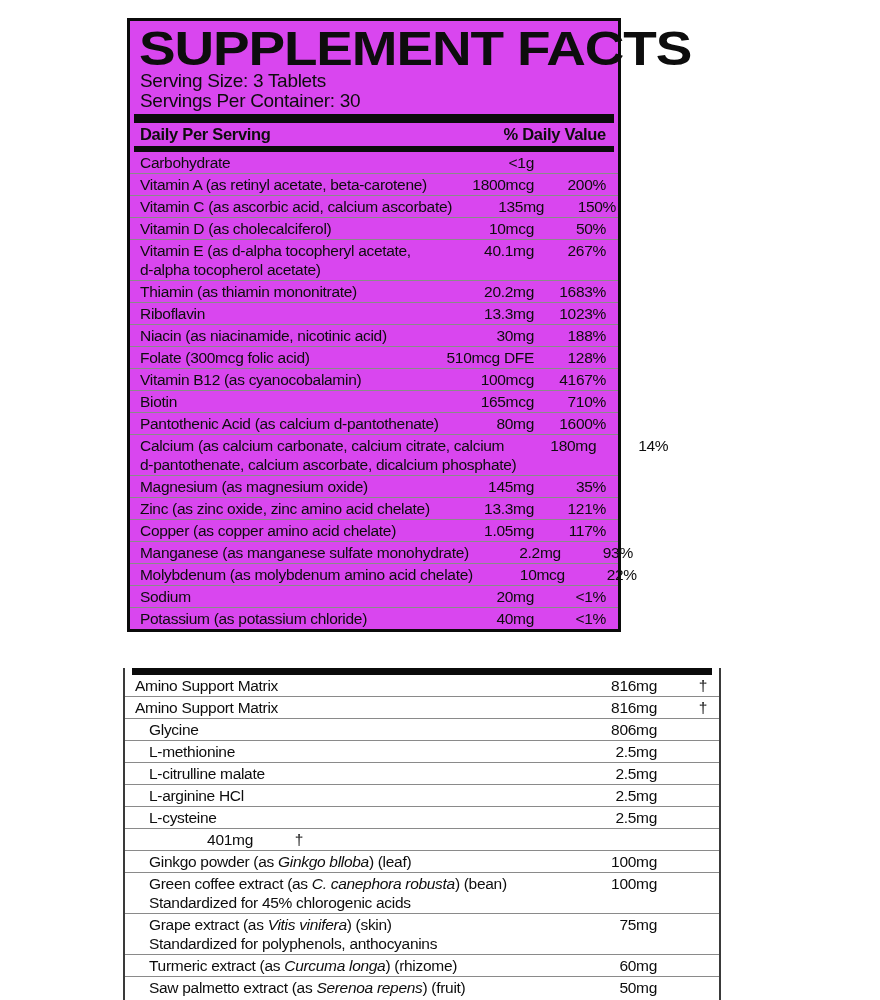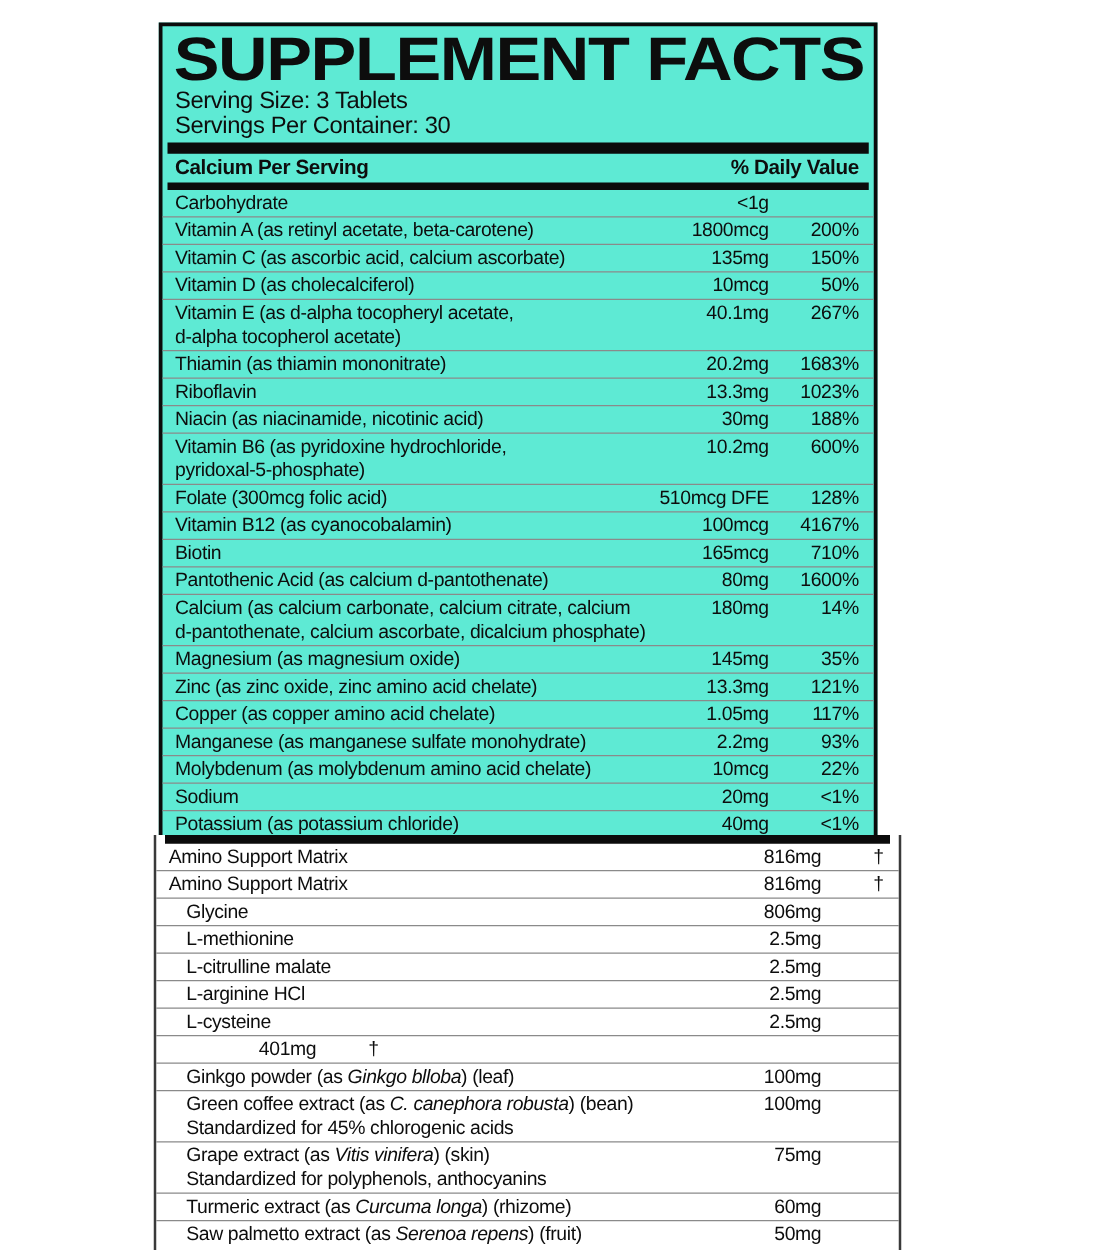--- a/index.html
+++ b/index.html
@@ -2,22 +2,22 @@
 <html><head>
 <meta charset="utf-8">
 <style>
   html,body{margin:0;padding:0;}
   body{
     width:880px;height:1000px;background:#ffffff;position:relative;overflow:hidden;
     font-family:"Liberation Sans",sans-serif;color:#0d0d0d;
     font-size:15.5px;letter-spacing:-0.3px;line-height:19px;
   }
   .panel1{
-    position:absolute;left:127px;top:18px;width:575px;
-    border:3px solid #0b0b0b;box-sizing:border-box;background:#5eead4;
+    position:absolute;left:127px;top:18px;width:494px;
+    border:3px solid #0b0b0b;box-sizing:border-box;background:#d946ef;
   }
   .panel2{
     position:absolute;left:123px;top:668px;width:598px;
     border-left:2px solid #3a3a3a;border-right:2px solid #3a3a3a;
     box-sizing:border-box;background:#fff;
   }
   .title{
     font-size:49px;font-weight:700;line-height:44px;letter-spacing:-1px;
     padding:5px 0 1px 8px;white-space:nowrap;
     transform:scaleX(1.12);transform-origin:left center;
@@ -45,21 +45,21 @@
 </style>
 </head>
 <body>
 
 <div class="panel1">
   <div class="title">SUPPLEMENT FACTS</div>
   <div class="serv">Serving Size: 3 Tablets</div>
   <div class="serv">Servings Per Container: 30</div>
   <div class="bar bar-thick"></div>
   <div class="hdr">
-    <span class="hl">Calcium Per Serving</span>
+    <span class="hl">Daily Per Serving</span>
     <span class="hr">% Daily Value</span>
   </div>
   <div class="bar bar-mid"></div>
 
   <div class="rows">
     <div class="r">
         <div class="rl">
           <span class="n">Carbohydrate</span>
           <span class="a">&lt;1g</span>
           <span class="d"></span>
@@ -108,28 +108,20 @@
           <span class="d">1023%</span>
         </div>
       </div>
     <div class="r">
         <div class="rl">
           <span class="n">Niacin (as niacinamide, nicotinic acid)</span>
           <span class="a">30mg</span>
           <span class="d">188%</span>
         </div>
       </div>
-    <div class="r padb">
-        <div class="rl">
-          <span class="n">Vitamin B6 (as pyridoxine hydrochloride,</span>
-          <span class="a">10.2mg</span>
-          <span class="d">600%</span>
-        </div>
-        <div class="note">pyridoxal-5-phosphate)</div>
-      </div>
     <div class="r">
         <div class="rl">
           <span class="n">Folate (300mcg folic acid)</span>
           <span class="a">510mcg DFE</span>
           <span class="d">128%</span>
         </div>
       </div>
     <div class="r">
         <div class="rl">
           <span class="n">Vitamin B12 (as cyanocobalamin)</span>

